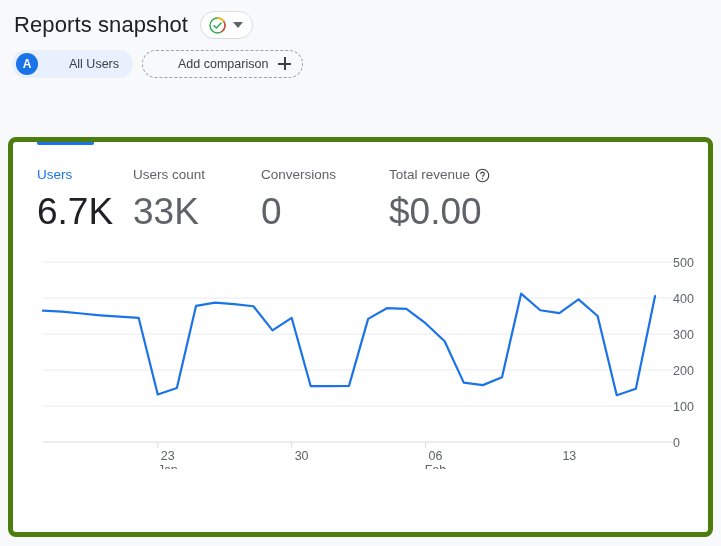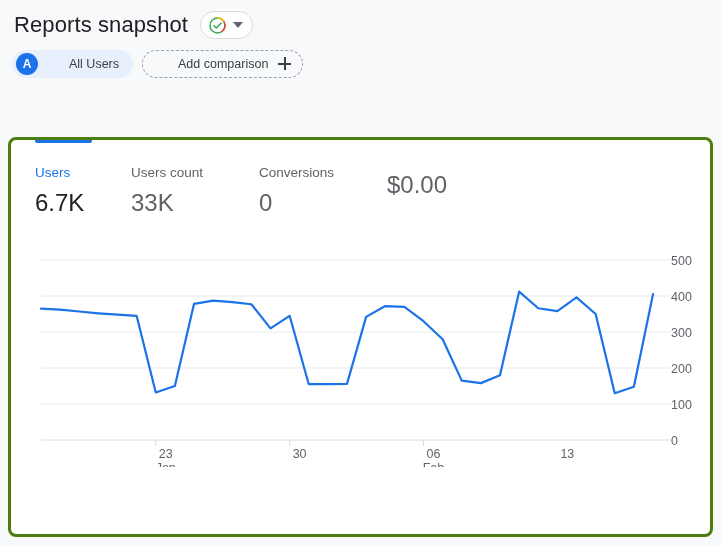--- a/index.html
+++ b/index.html
@@ -116,21 +116,21 @@
   .plus-icon::after  { top: 0; left: 6px; height: 13px; width: 1.5px; }
 
   
   .report-card {
     position: absolute;
     left: 8px;
     top: 137px;
     width: 705px;
     height: 400px;
     background: #ffffff;
-    border: 3px solid #4d7c0f;
+    border: 5px solid #4d7c0f;
     border-radius: 8px;
     box-sizing: border-box;
     overflow: hidden;
   }
   .tab-indicator {
     position: absolute;
     left: 24px;
     top: -1px;
     width: 57px;
     height: 4px;
@@ -153,24 +153,24 @@
     font-size: 13.5px;
     color: #5f6368;
     line-height: 18px;
     white-space: nowrap;
     display: flex;
     align-items: center;
     gap: 5px;
   }
   .metric.active .metric-label { color: #1a73e8; }
   .metric-value {
-    font-size: 24px;
+    font-size: 37px;
     color: #5f6368;
     line-height: 38px;
-    margin-top: 2px;
+    margin-top: 9px;
     white-space: nowrap;
     font-weight: 400;
   }
   .metric.active .metric-value { color: #202124; }
   .help-icon { width: 15px; height: 15px; display: block; }
 
   
   .chart-area {
     position: absolute;
     left: 0;
@@ -235,20 +235,30 @@
       <div class="metric-label">Users count</div>
       <div class="metric-value">33K</div>
     </div>
 
     <div class="metric metric-conversions">
       <div class="metric-label">Conversions</div>
       <div class="metric-value"><span>0</span></div>
     </div>
 
     <div class="metric metric-total-revenue">
+      <div class="metric-label">
+        <span>Total revenue</span>
+        <span>
+          <svg class="help-icon" viewBox="0 0 24 24" aria-hidden="true">
+            <circle cx="12" cy="12" r="10" fill="none" stroke="#3c4043" stroke-width="1.8"></circle>
+            <path d="M9.3 9.2a2.8 2.8 0 1 1 3.4 2.9v1.6" fill="none" stroke="#3c4043" stroke-width="1.8" stroke-linecap="round"></path>
+            <circle cx="12.05" cy="17.1" r="1.15" fill="#3c4043"></circle>
+          </svg>
+        </span>
+      </div>
       <div class="metric-value">$0.00</div>
     </div>
   </div>
 
   <div class="chart-area">
     <svg class="chart-svg" id="chart-svg" width="705" height="220" viewBox="0 0 705 220">
         <line x1="30" x2="660" y1="13" y2="13" stroke="#e8eaed" stroke-width="1"></line>
         <text x="660" y="17.5" class="y-tick-label">500</text>
         <line x1="30" x2="660" y1="49" y2="49" stroke="#e8eaed" stroke-width="1"></line>
         <text x="660" y="53.5" class="y-tick-label">400</text>

